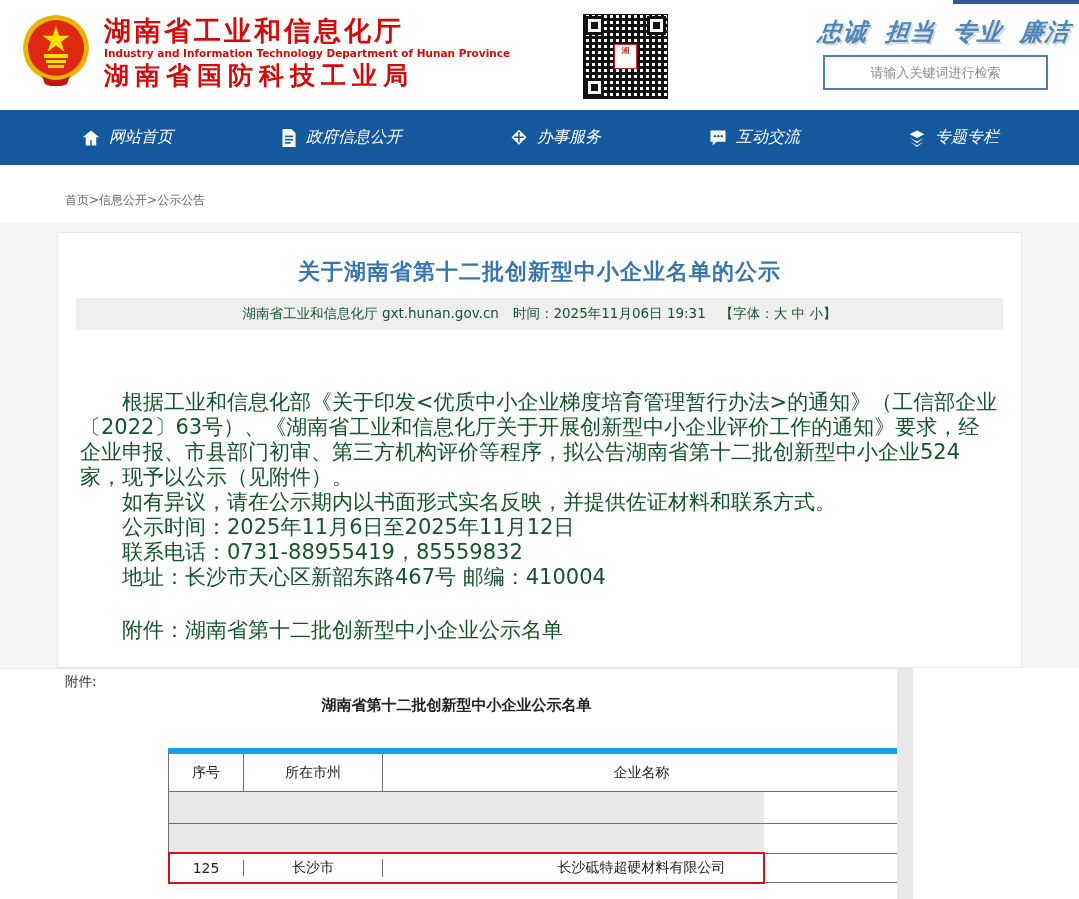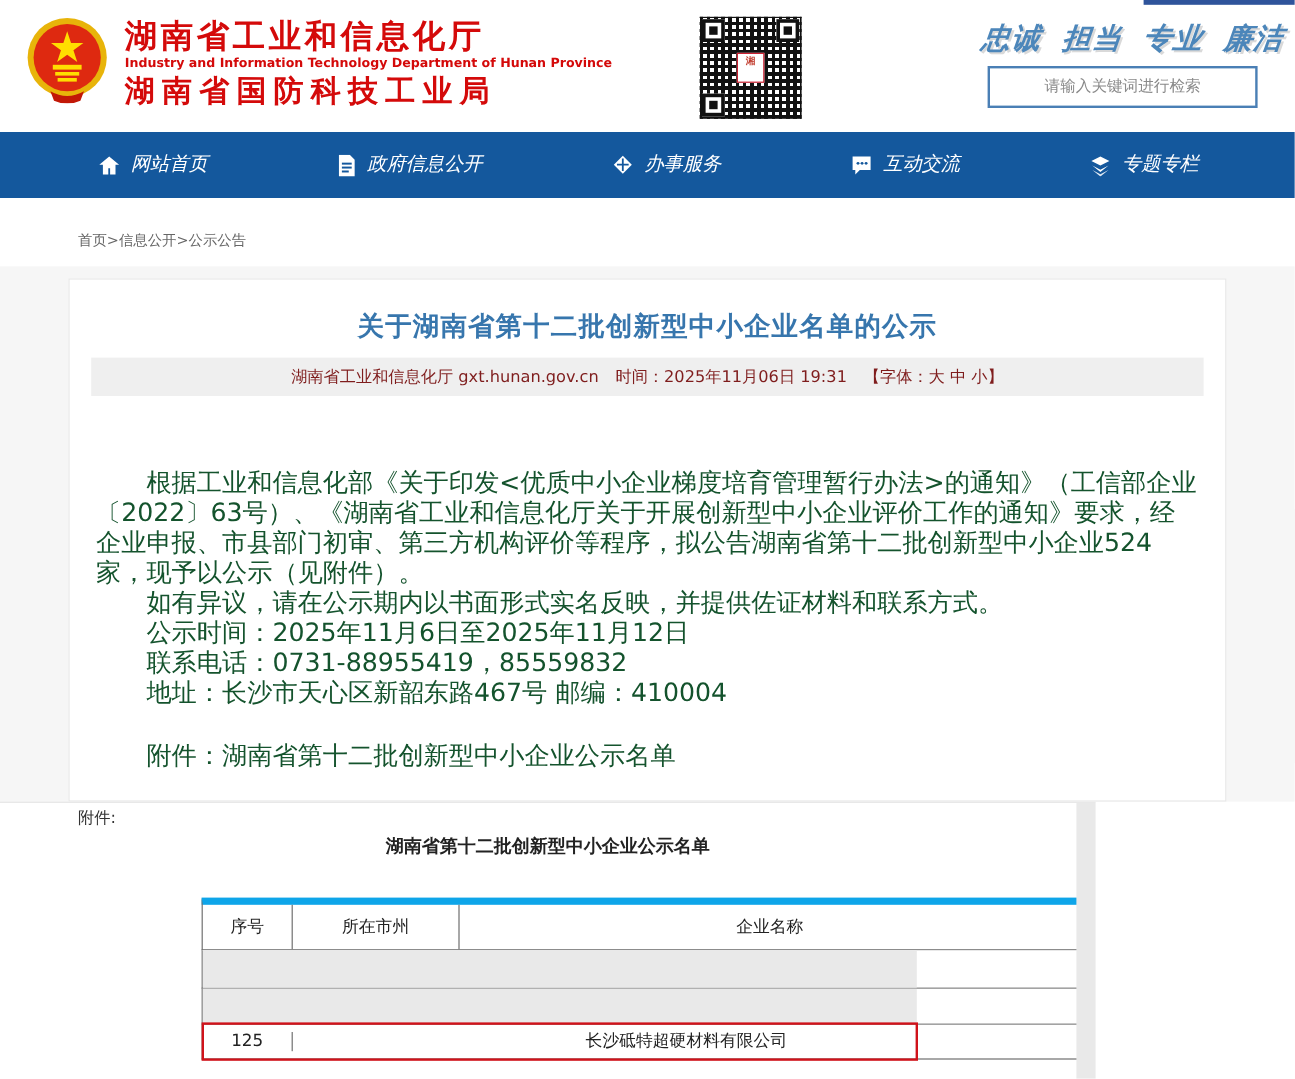--- a/index.html
+++ b/index.html
@@ -41,21 +41,21 @@
   .nav-item svg { display:block; }
   
   .crumbs { position:absolute; top:192px; left:65px; font-size:12px; color:#666; }
   .crumbs span { color:#666; }
   
   .content-bg { position:absolute; top:222px; left:0; width:1079px; height:446px; background:#f6f6f6; }
   .content-box { position:absolute; top:232px; left:57px; width:965px; height:436px;
     background:#fff; border:1px solid #e8e8e8; overflow:hidden; }
   .art-title { margin-top:24px; text-align:center; font-size:22px; font-weight:bold; color:#3776ad; letter-spacing:1px; }
   .meta-bar { margin:11px 18px 0 18px; height:32px; background:#efefef;
-    display:flex; align-items:center; justify-content:center; gap:14px; font-size:13.5px; color:#7f1d1d; }
+    display:flex; align-items:center; justify-content:center; gap:14px; font-size:13.5px; color:#14532d; }
   .meta-bar .sz { cursor:pointer; }
   .art-body { padding:0 22px; margin-top:60px; font-size:21px; color:#14532d; }
   .art-body p { line-height:25px; text-indent:2em; }
   .p-att { margin-top:28px; }
   .sign-block { margin-top:48px; padding-right:32px; text-align:right; font-size:15px; line-height:26px; color:#333; }
   
   .att-panel { position:absolute; top:668px; left:0; width:913px; height:231px; background:#fff;
     border-top:1px solid #e3e3e3; }
   .att-right-strip { position:absolute; right:0; top:0; width:16px; height:100%; background:#e9e9e9; }
   .att-label { position:absolute; left:65px; top:4px; font-size:13.5px; color:#333; }
@@ -205,19 +205,20 @@
       <div class="t-cell c3">企业名称</div>
     </div>
     <div class="t-row t-gray1">
       <div class="redact"></div>
     </div>
     <div class="t-row t-gray2">
       <div class="redact"></div>
     </div>
     <div class="t-row t-last">
       <div class="t-cell c1">125</div>
+      <div class="t-cell c2">长沙市</div>
       <div class="t-cell c3">长沙砥特超硬材料有限公司</div>
       <div class="hl-box"></div>
     </div>
   </div>
 
   <div class="att-right-strip"></div>
 </section>
 
 </body></html>

